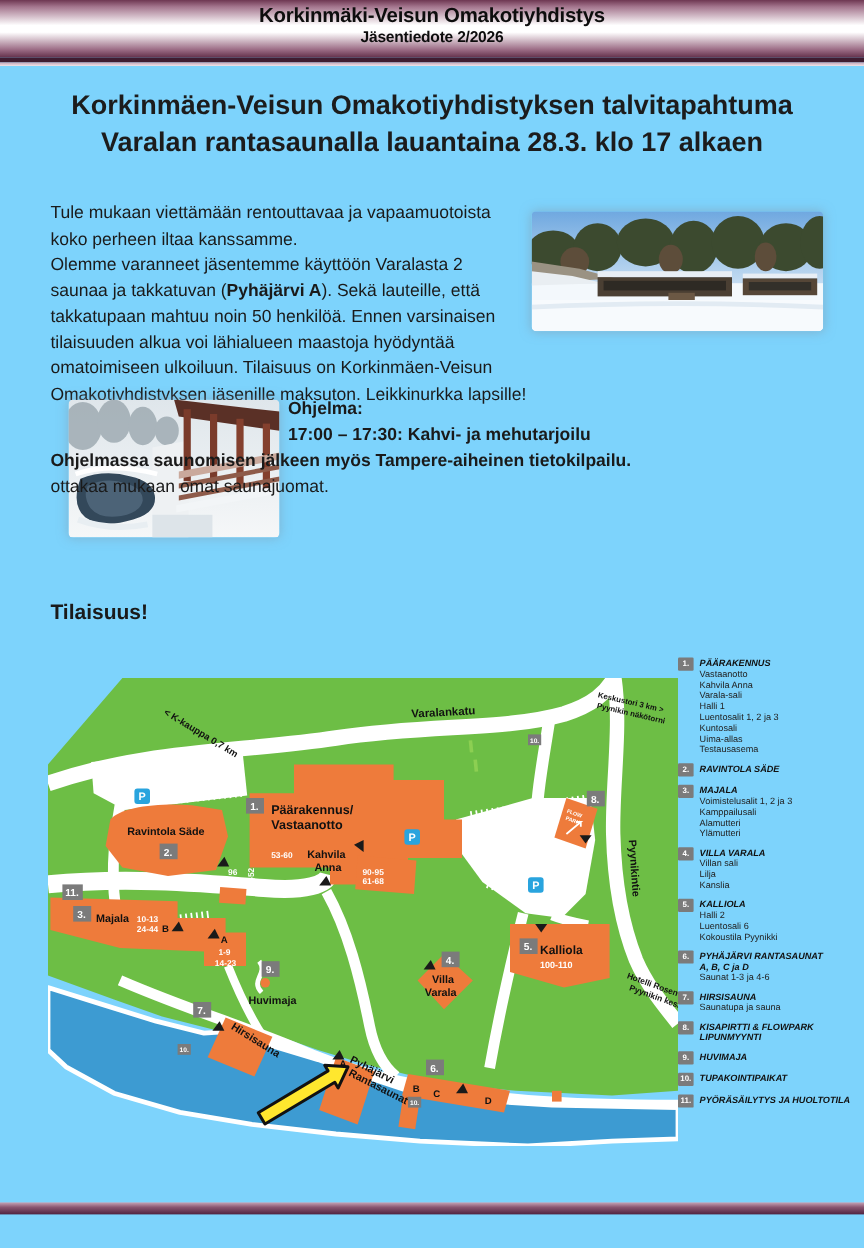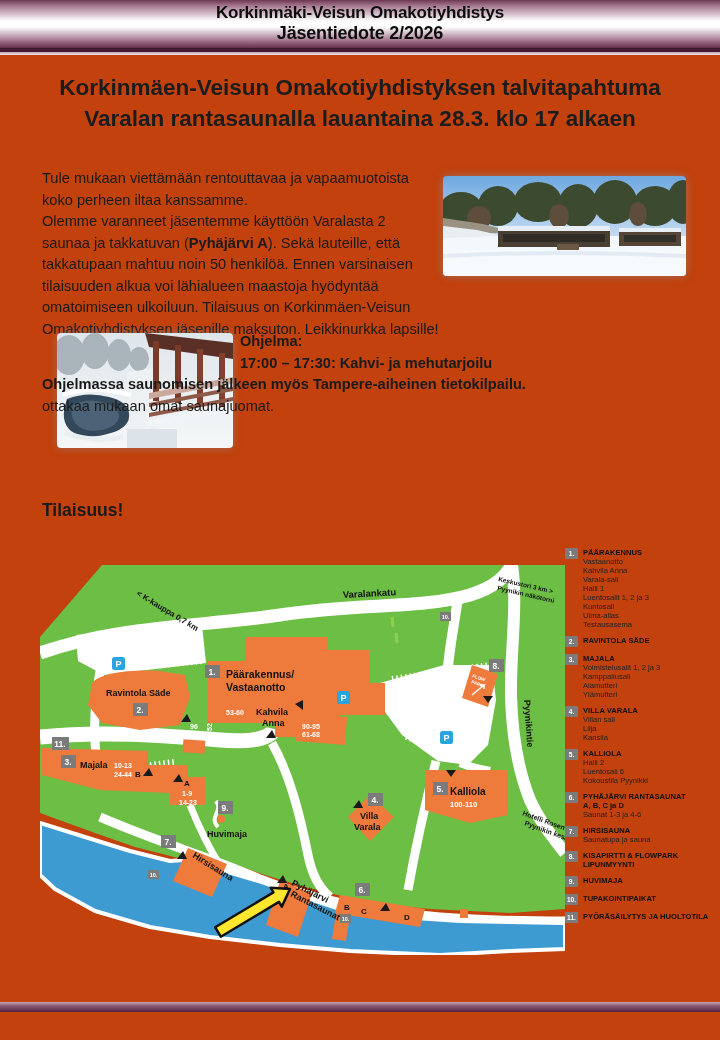--- a/index.html
+++ b/index.html
@@ -1,23 +1,23 @@
 <!DOCTYPE html>
 <html><head>
 <meta charset="utf-8">
 <style>
   html,body{margin:0;padding:0;background:#fff;}
-  #page{position:relative;width:720px;height:1040px;background:#c2410c;overflow:hidden;
+  #page{position:relative;width:720px;height:1040px;background:#7dd3fc;overflow:hidden;
         font-family:"Liberation Sans",sans-serif;color:#1a1a1a;}
   
   .header-bar{position:absolute;left:0;top:0;width:720px;height:48px;
     background:linear-gradient(180deg,#6e3752 0%,#a5778f 12%,#ffffff 44%,#ffffff 56%,#9c6d86 86%,#63304b 100%);
     text-align:center;}
   .header-bar .l1{font-size:17px;font-weight:bold;letter-spacing:-0.2px;padding-top:3px;color:#0d0d0d;}
-  .header-bar .l2{font-size:18px;font-weight:bold;letter-spacing:-0.2px;color:#0d0d0d;}
+  .header-bar .l2{font-size:13px;font-weight:bold;letter-spacing:-0.2px;color:#0d0d0d;}
   .header-edge1{position:absolute;left:0;top:48px;width:720px;height:4px;background:#3f1c31;}
   .header-edge2{position:absolute;left:0;top:52px;width:720px;height:3px;background:linear-gradient(180deg,#c5a3b6,#efe4ea);}
   
   .event-title{position:absolute;left:0;top:72px;width:720px;text-align:center;
     font-size:22.5px;font-weight:bold;line-height:31px;color:#1c1c1c;}
   
   .intro{position:absolute;left:42px;top:153px;width:640px;font-size:14.6px;line-height:21.5px;margin-top:15px;}
   .intro p{margin:0;white-space:pre-line;}
   .photo1{position:absolute;left:443px;top:176px;width:243px;height:100px;border-radius:4px;
     box-shadow:0 0 9px rgba(130,150,170,.55);overflow:hidden;}
@@ -31,21 +31,21 @@
   .closing{position:absolute;left:42px;top:500px;font-size:17.5px;font-weight:bold;}
   
   .map-section{position:absolute;left:0;top:548px;width:720px;height:430px;}
   .map-svg{position:absolute;left:40px;top:17px;}
   
   .legend{position:absolute;left:565px;top:0;width:152px;display:flex;flex-direction:column;gap:7px;
     font-size:7.6px;line-height:9px;color:#111;}
   .lg-item{display:flex;align-items:flex-start;}
   .lg-badge{flex:0 0 auto;min-width:11px;height:11px;background:#7b7b7b;color:#fff;font-size:6.6px;
     font-weight:bold;text-align:center;line-height:11px;margin-right:5px;border-radius:1px;padding:0 1px;}
-  .lg-title{font-weight:bold;white-space:pre-line;}
+  .lg-title{font-weight:bold;white-space:pre-line;font-style:italic;}
   .lg-subs{white-space:pre-line;color:#222;}
   .footer-bar{position:absolute;left:0;top:1002px;width:720px;height:10px;
     background:linear-gradient(180deg,#c5a3b6 0%,#8a5671 40%,#4f2340 100%);}
   svg text{font-family:"Liberation Sans",sans-serif;}
 </style>
 </head>
 <body>
 
 <div id="page">
 

